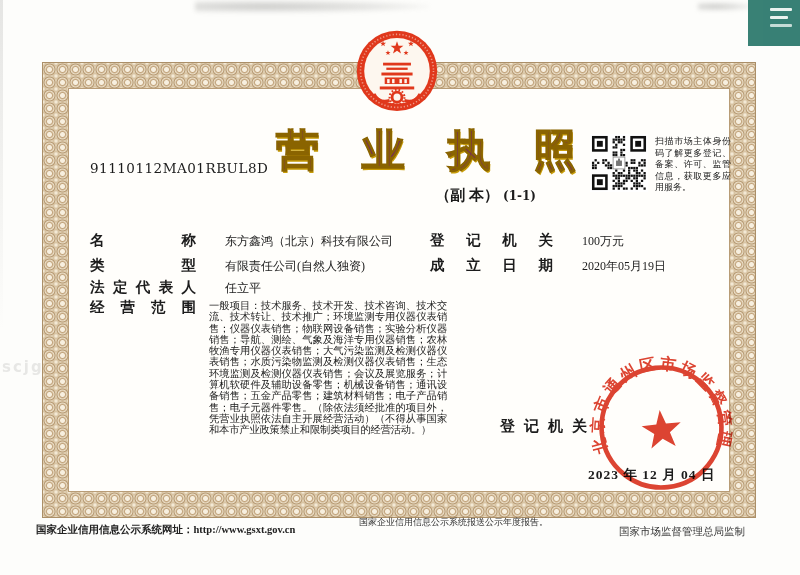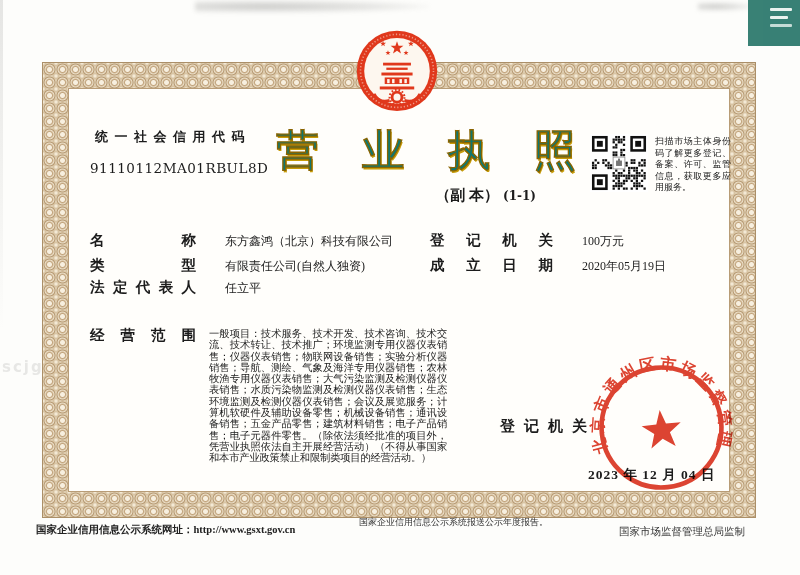--- a/index.html
+++ b/index.html
@@ -30,22 +30,22 @@
       background:linear-gradient(to bottom,#b9b9b7,rgba(185,185,183,0));opacity:.35;}
   .sticker{position:absolute;left:748px;top:0;width:52px;height:46px;background:#2e7a6e;opacity:.95;}
   .sticker i{position:absolute;display:block;background:#e8f2ef;height:3px;border-radius:1px;}
   .sticker i.l1{left:22px;top:8px;width:22px;}
   .sticker i.l2{left:22px;top:16px;width:18px;}
   .sticker i.l3{left:22px;top:24px;width:22px;opacity:.8;}
 
   
   .credit-label{left:95px;top:128px;font-size:13px;font-weight:bold;letter-spacing:6.5px;}
   .credit-code{left:90px;top:160px;font-size:13.5px;font-family:"DejaVu Serif",serif;letter-spacing:.5px;}
-  .title{left:276px;top:122px;width:260px;text-align:center;font-size:43px;font-weight:400;
-         letter-spacing:16px;color:#0f766e;-webkit-text-stroke:1.3px #8a6400;
+  .title{left:276px;top:122px;width:260px;text-align:center;font-size:43px;font-weight:700;
+         letter-spacing:16px;color:#701a75;-webkit-text-stroke:1.3px #8a6400;
          text-shadow:1px 1.5px 0 #c79c08;white-space:nowrap;}
   .subtitle-row{left:276px;top:186px;width:260px;text-align:right;white-space:nowrap;}
   .subtitle{font-size:15px;font-weight:bold;}
   .copyno{font-size:12px;font-weight:bold;font-family:"DejaVu Serif",serif;}
 
   
   .qr{left:590px;top:134px;width:58px;height:58px;}
   .qr svg{display:block;width:58px;height:58px;}
   .qr-caption{left:655px;top:136px;width:76px;font-size:9px;line-height:11.5px;color:#222;
               text-align:justify;}
@@ -129,21 +129,20 @@
         <rect x="53" y="64" width="3" height="5"></rect>
         <rect x="59" y="64" width="3" height="5"></rect>
       </g>
       <circle cx="50" cy="86" r="6" fill="none" stroke="#e0381c" stroke-width="3.4"></circle>
       <circle cx="50" cy="86" r="9" fill="none" stroke="#e0381c" stroke-width="2.6" stroke-dasharray="2 2.4"></circle>
       <path d="M41,90 Q28,94 22,82" fill="none" stroke="#e0381c" stroke-width="3.6"></path>
       <path d="M59,90 Q72,94 78,82" fill="none" stroke="#e0381c" stroke-width="3.6"></path>
     </svg>
   </div>
 
-  <div class="abs credit-label">统一社会信用代码</div>
   <div class="abs credit-code">91110112MA01RBUL8D</div>
 
   <div class="abs title">营 业 执 照</div>
   <div class="abs subtitle-row">
     <span class="subtitle">（副  本）</span>
     <span class="copyno">(1-1)</span>
   </div>
 
   <div class="abs qr">
     <svg viewBox="0 0 59 59" xmlns="http://www.w3.org/2000/svg">
@@ -292,21 +291,21 @@
     <span class="fvalue">东方鑫鸿（北京）科技有限公司</span>
   </div>
   <div class="row" style="left:90px;top:256px;">
     <span class="flabel w105">类型</span>
     <span class="fvalue">有限责任公司(自然人独资)</span>
   </div>
   <div class="row" style="left:90px;top:278px;">
     <span class="flabel w105">法定代表人</span>
     <span class="fvalue">任立平</span>
   </div>
-  <div class="row" style="left:90px;top:298px;margin-top:28px;">
+  <div class="row" style="left:90px;top:298px;">
     <span class="flabel w105">经营范围</span>
     <span class="scope">一般项目：技术服务、技术开发、技术咨询、技术交流、技术转让、技术推广；环境监测专用仪器仪表销售；仪器仪表销售；物联网设备销售；实验分析仪器销售；导航、测绘、气象及海洋专用仪器销售；农林牧渔专用仪器仪表销售；大气污染监测及检测仪器仪表销售；水质污染物监测及检测仪器仪表销售；生态环境监测及检测仪器仪表销售；会议及展览服务；计算机软硬件及辅助设备零售；机械设备销售；通讯设备销售；五金产品零售；建筑材料销售；电子产品销售；电子元器件零售。（除依法须经批准的项目外，凭营业执照依法自主开展经营活动）（不得从事国家和本市产业政策禁止和限制类项目的经营活动。）</span>
   </div>
 
   <div class="row" style="left:430px;top:231px;">
     <span class="flabel w123">登记机关</span>
     <span class="fvalue">100万元</span>
   </div>
   <div class="row" style="left:430px;top:256px;">
     <span class="flabel w123">成立日期</span>

